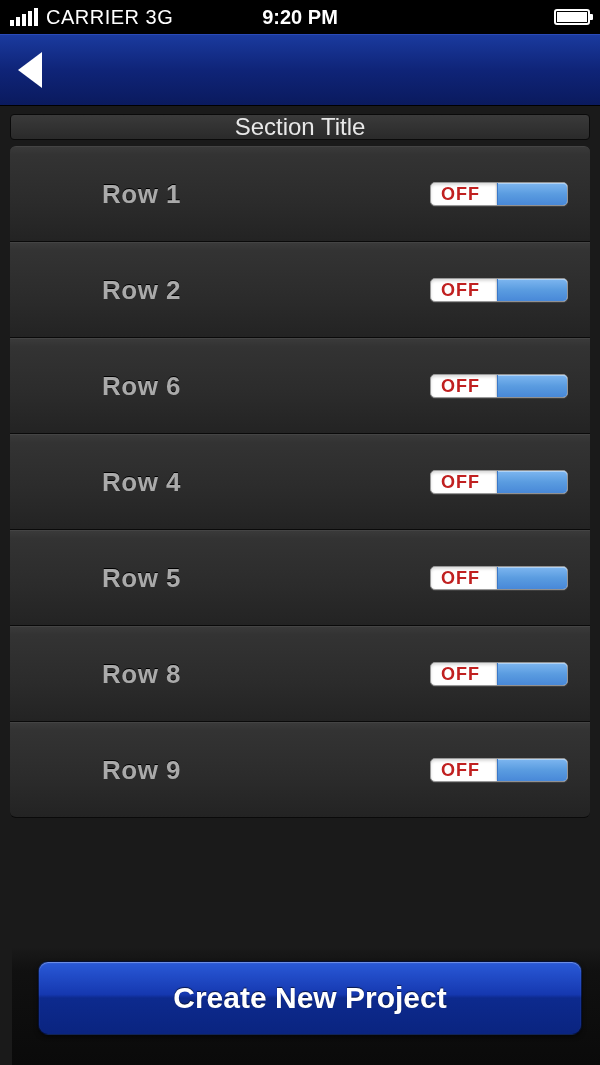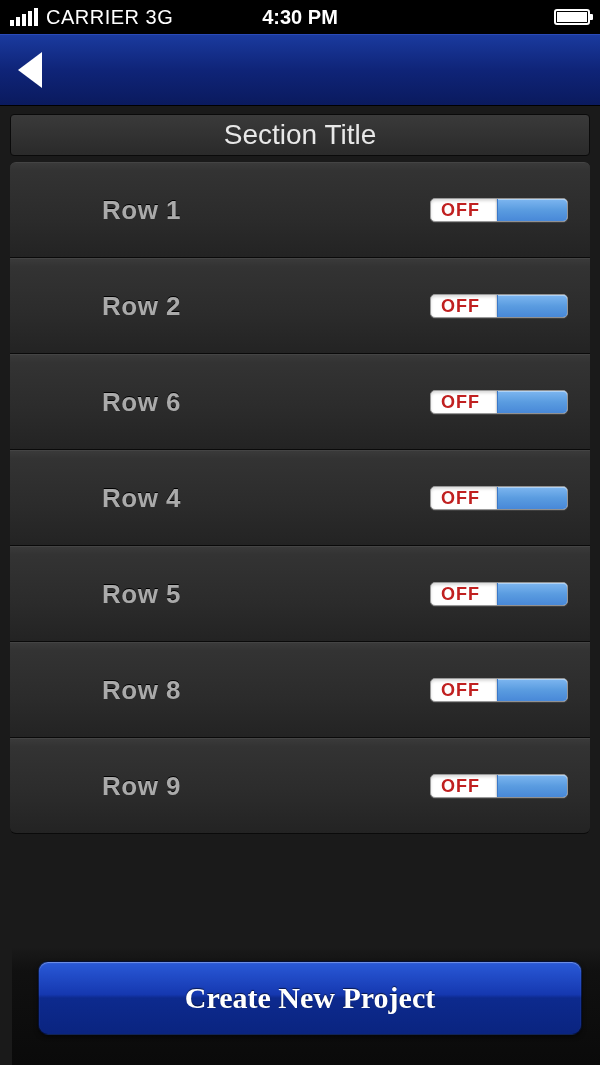--- a/index.html
+++ b/index.html
@@ -103,29 +103,29 @@
       height: 0;
       border-top: 18px solid transparent;
       border-bottom: 18px solid transparent;
       border-right: 24px solid #fff;
       cursor: pointer;
     }
     
     
     .section-header {
       margin: 8px 10px 0 10px;
-      height: 42px;
+      height: 26px;
       background: linear-gradient(to bottom, #3a3a3a 0%, #2a2a2a 100%);
       border: 1px solid #0a0a0a;
       border-radius: 4px;
       display: flex;
       align-items: center;
       justify-content: center;
       color: #e8e8e8;
-      font-size: 28px;
+      font-size: 24px;
       font-weight: 500;
     }
     
     
     .list {
       margin: 6px 10px 0 10px;
     }
     
     .list-row {
       height: 96px;
@@ -191,21 +191,20 @@
     }
     
     
     .bottom-area {
       position: absolute;
       bottom: 0;
       left: 12px;
       right: 0;
       padding: 14px 18px 18px 26px;
       background: linear-gradient(to bottom, rgba(10,10,10,0) 0%, rgba(10,10,10,0.6) 20%, #0a0a0a 100%);
-      font-family: Liberation Serif, serif;
     }
     
     .action-button {
       width: 100%;
       height: 74px;
       border-radius: 10px;
       border: 1px solid rgba(0,0,0,0.6);
       color: #fff;
       font-size: 30px;
       font-weight: 700;
@@ -233,21 +232,21 @@
 
 <div class="status-bar">
   <div class="signal-bars">
     <div class="signal-bar"></div>
     <div class="signal-bar"></div>
     <div class="signal-bar"></div>
     <div class="signal-bar"></div>
     <div class="signal-bar"></div>
   </div>
   <span class="carrier">CARRIER  3G</span>
-  <span class="time">4:30 PM</span>
+  <span class="time">9:20 PM</span>
   <div class="battery">
     <div class="battery-body">
         <div class="battery-fill"></div>
       </div>
   </div>
 </div>
 
 <div class="nav-bar">
   <div class="back-button"></div>
 </div>

